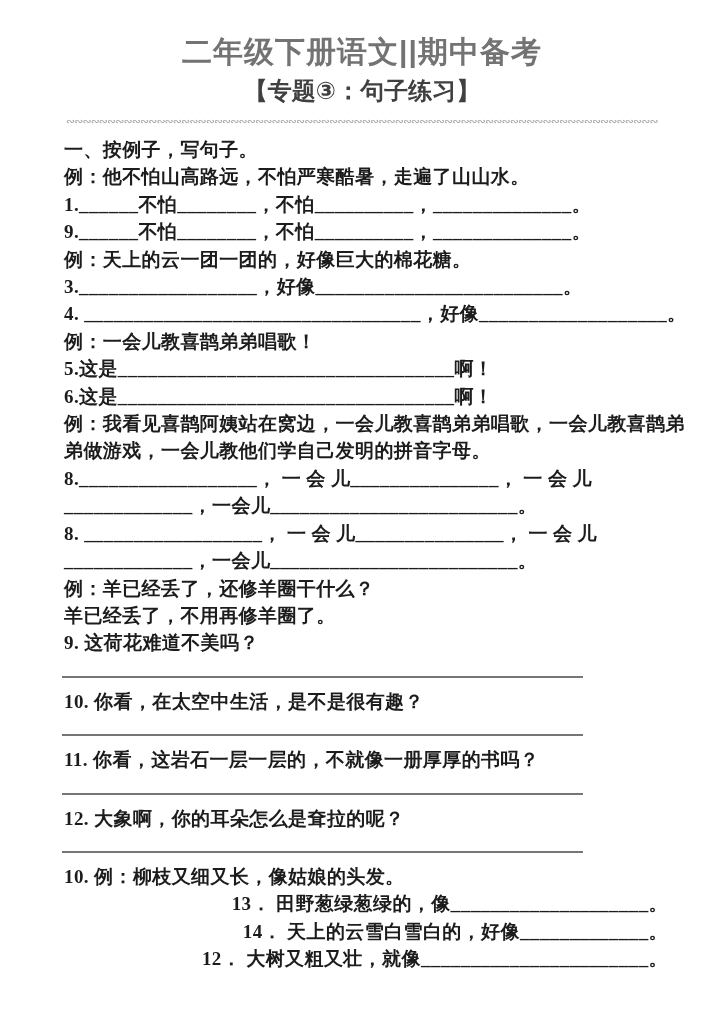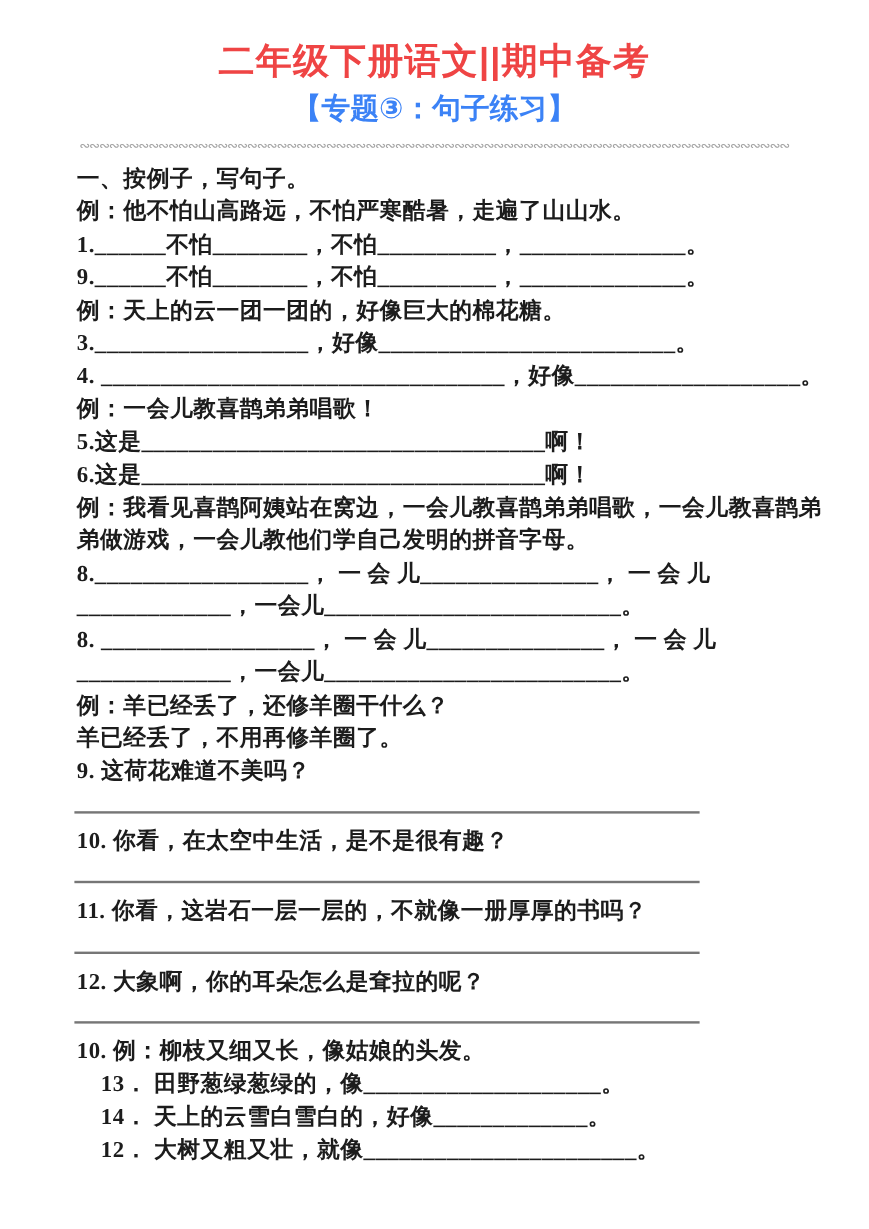--- a/index.html
+++ b/index.html
@@ -16,28 +16,28 @@
     height: 1024px;
     background: #ffffff;
     position: relative;
   }
   .header { padding-top: 34px; text-align: center; }
   .header-title {
     font-family: "Liberation Sans", "DejaVu Sans", sans-serif;
     font-weight: 700;
     font-size: 30px;
     letter-spacing: 1px;
-    color: #ef4444;
+    color: #737373;
     line-height: 36px;
   }
   .header-subtitle {
     font-family: "Liberation Sans", "DejaVu Sans", sans-serif;
     font-weight: 700;
     font-size: 24px;
-    color: #3b82f6;
+    color: #404040;
     line-height: 30px;
     margin-top: 6px;
   }
   .divider {
     width: 592px;
     margin: 10px auto 8px auto;
     color: #a3a3a3;
     font-family: "DejaVu Sans", sans-serif;
     font-size: 11px;
     line-height: 12px;
@@ -49,21 +49,21 @@
   .worksheet {
     margin: 8px 56px 17px 64px;
   }
   .line {
     font-size: 19px;
     font-weight: 600;
     line-height: 27.4px;
     white-space: nowrap;
     letter-spacing: 0.4px;
   }
-  .line.indent { padding-left: 20px; }
+  .line.indent { padding-left: 20px; text-align: right; }
   .rule {
     border-top: 2px solid #767676;
     width: 521px;
     margin: 19px 0 10px -2px;
     height: 0;
   }
 </style>
 </head>
 <body>
 

